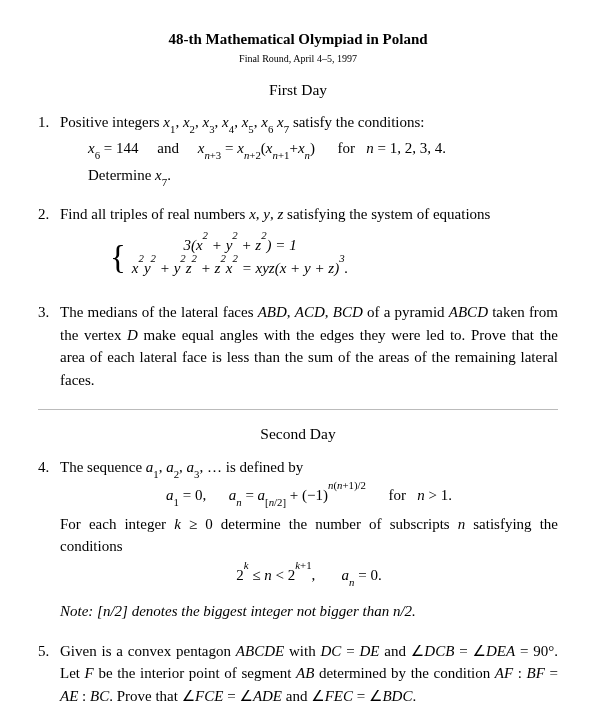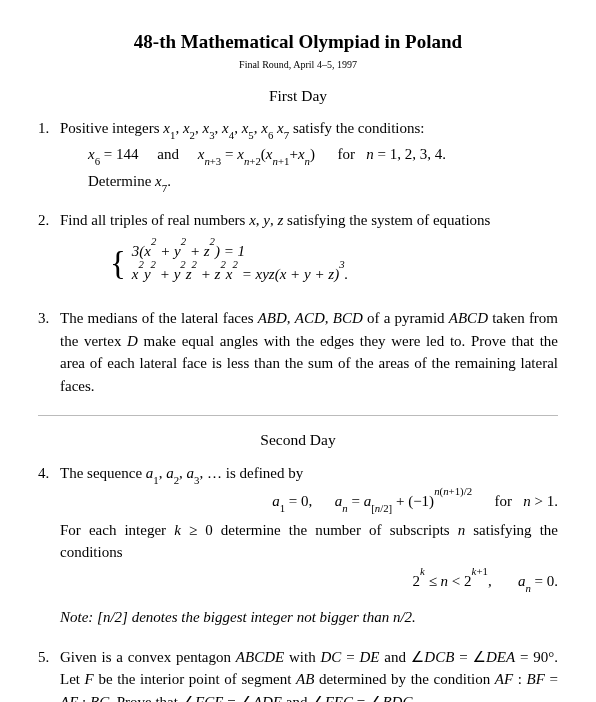--- a/index.html
+++ b/index.html
@@ -19,21 +19,21 @@
       color: #000;
     }
 
     .header {
       text-align: center;
       margin-bottom: 6px;
     }
 
     .header-title {
       font-weight: bold;
-      font-size: 19px;
+      font-size: 15px;
     }
 
     .header-subtitle {
       font-size: 10px;
     }
 
     .day-title {
       text-align: center;
       font-weight: normal;
       font-size: 15.5px;
@@ -68,21 +68,21 @@
       margin-left: 28px;
       margin-bottom: 4px;
     }
 
     .equation-block {
       margin: 8px 0 8px 50px;
     }
 
     .sequence-display {
       margin: 6px 0 6px 0;
-      text-align: right;
+      text-align: center;
     }
 
     .note-line {
       margin-top: 14px;
       font-style: italic;
     }
 
     .divider {
       border: none;
       border-top: 1px solid #bbb;
@@ -114,20 +114,21 @@
     }
 
     .brace-lines {
       display: flex;
       flex-direction: column;
     }
 
     .brace-line {
       font-style: italic;
       line-height: 1.55;
+      text-align: center;
     }
   </style>
 </head>
 <body>
 
 <div class="header">
   <div class="header-title">48-th Mathematical Olympiad in Poland</div>
   <div class="header-subtitle">Final Round, April 4–5, 1997</div>
 </div>
 

